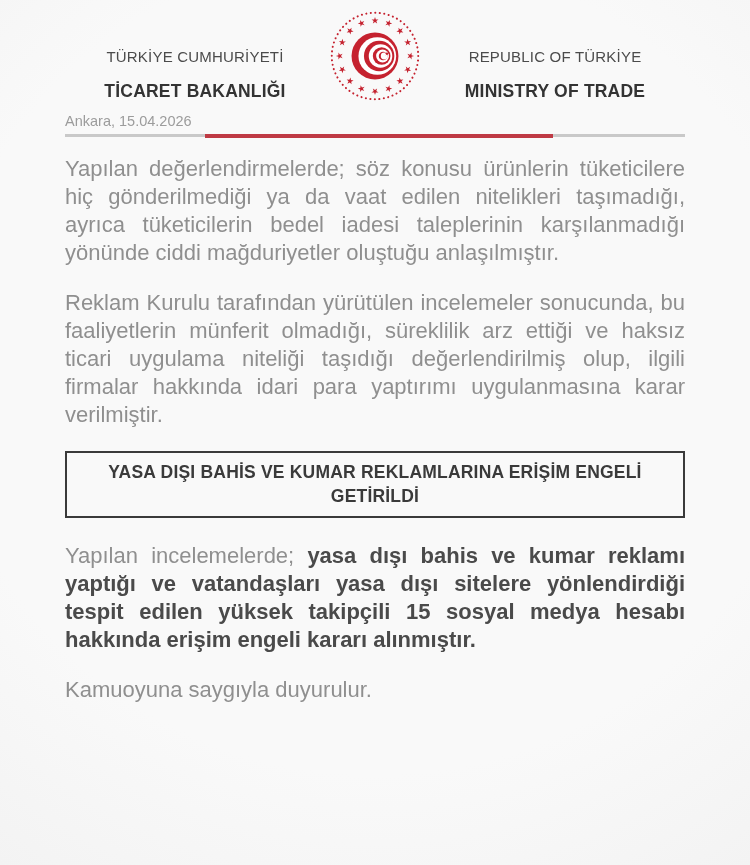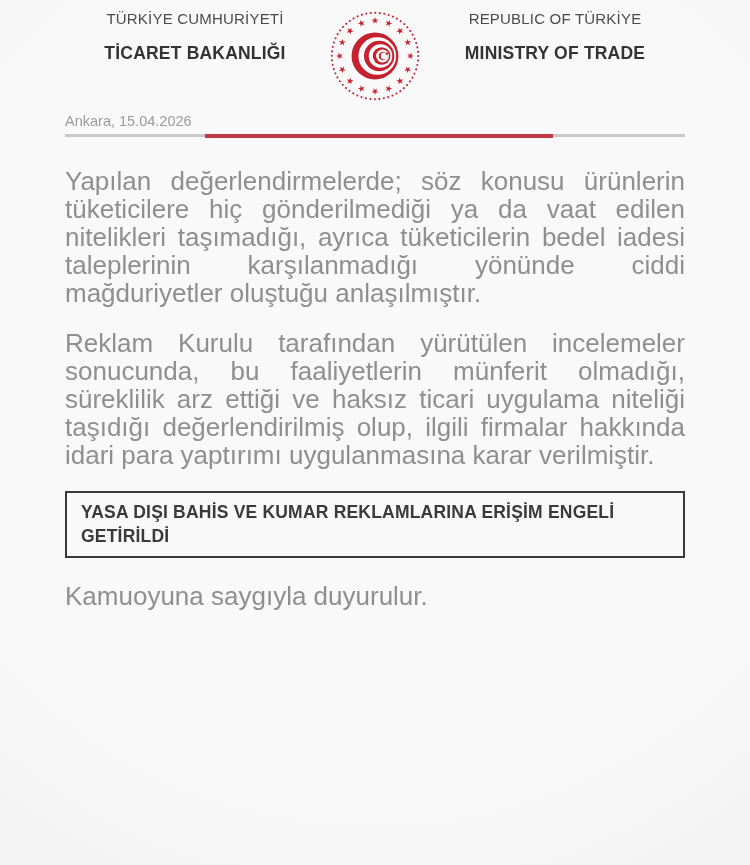--- a/index.html
+++ b/index.html
@@ -8,42 +8,42 @@
     font-family:"Liberation Sans", sans-serif;
     -webkit-font-smoothing:antialiased;
   }
   .page{
     position:relative;width:750px;height:865px;box-sizing:border-box;
     padding:10px 65px 0 65px;
     background:radial-gradient(115% 95% at 50% 42%, #f9f9f9 50%, #ededed 100%);
     display:flex;flex-direction:column;overflow:hidden;
   }
   
-  .header{display:flex;align-items:flex-start;justify-content:center;}
+  .header{display:flex;align-items:flex-end;justify-content:center;}
   .header .side{flex:1;text-align:center;}
   .h-line1{font-size:15px;color:#4b4b4b;letter-spacing:.2px;}
   .h-line2{font-size:17.5px;font-weight:700;color:#333;letter-spacing:.2px;margin-top:16px;}
   .logo-wrap{width:100px;height:92px;display:flex;align-items:center;justify-content:center;}
   .logo-wrap svg{width:92px;height:92px;display:block;}
   .dateline{font-size:14.5px;color:#9c9c9c;margin-top:11px;}
   
   .divider{display:flex;align-items:flex-start;margin-top:5px;height:4px;}
   .divider .seg-gray{background:#c9c9c9;height:3px;}
   .divider .seg-red{height:4px;}
   .divider .g1{width:140px;} .divider .r{width:348px;} .divider .g2{flex:1;}
   
   .content{margin-top:17px;}
   .para{
-    font-size:26px;line-height:28px;color:#8f8f8f;
-    text-align:justify;margin:12px 0 22px 0;
+    font-size:22px;line-height:28px;color:#8f8f8f;
+    text-align:justify;margin:0 0 22px 0;
   }
   .para b{color:#4a4a4a;font-weight:700;}
   .title-box{
     border:2px solid #3a3a3a;margin:2px 0 24px 0;padding:8px 14px;
-    font-size:17.5px;font-weight:700;color:#3a3a3a;
+    text-align:center;font-size:17.5px;font-weight:700;color:#3a3a3a;
     line-height:1.35;letter-spacing:.2px;background:transparent;
   }
 </style>
 </head>
 <body>
 
 <div class="page">
 
   <div class="header">
     <div class="side">
@@ -102,17 +102,18 @@
     <span class="seg-gray g2"></span>
   </div>
 
   <div class="content">
     <p class="para">Yapılan değerlendirmelerde; söz konusu ürünlerin tüketicilere hiç gönderilmediği ya da vaat edilen nitelikleri taşımadığı, ayrıca tüketicilerin bedel iadesi taleplerinin karşılanmadığı yönünde ciddi mağduriyetler oluştuğu anlaşılmıştır.</p>
     <p class="para">Reklam Kurulu tarafından yürütülen incelemeler sonucunda, bu faaliyetlerin münferit olmadığı, süreklilik arz ettiği ve haksız ticari uygulama niteliği taşıdığı değerlendirilmiş olup, ilgili firmalar hakkında idari para yaptırımı uygulanmasına karar verilmiştir.</p>
 
     <div class="title-box">YASA DIŞI BAHİS VE KUMAR REKLAMLARINA ERİŞİM ENGELİ GETİRİLDİ</div>
 
 
+    <p class="para"><span>Yapılan incelemelerde; </span><b>yasa dışı bahis ve kumar reklamı yaptığı ve vatandaşları yasa dışı sitelere yönlendirdiği tespit edilen yüksek takipçili 15 sosyal medya hesabı hakkında erişim engeli kararı alınmıştır.</b></p>
 
     <p class="para">Kamuoyuna saygıyla duyurulur.</p>
   </div>
 
 </div>
 
 </body></html>

